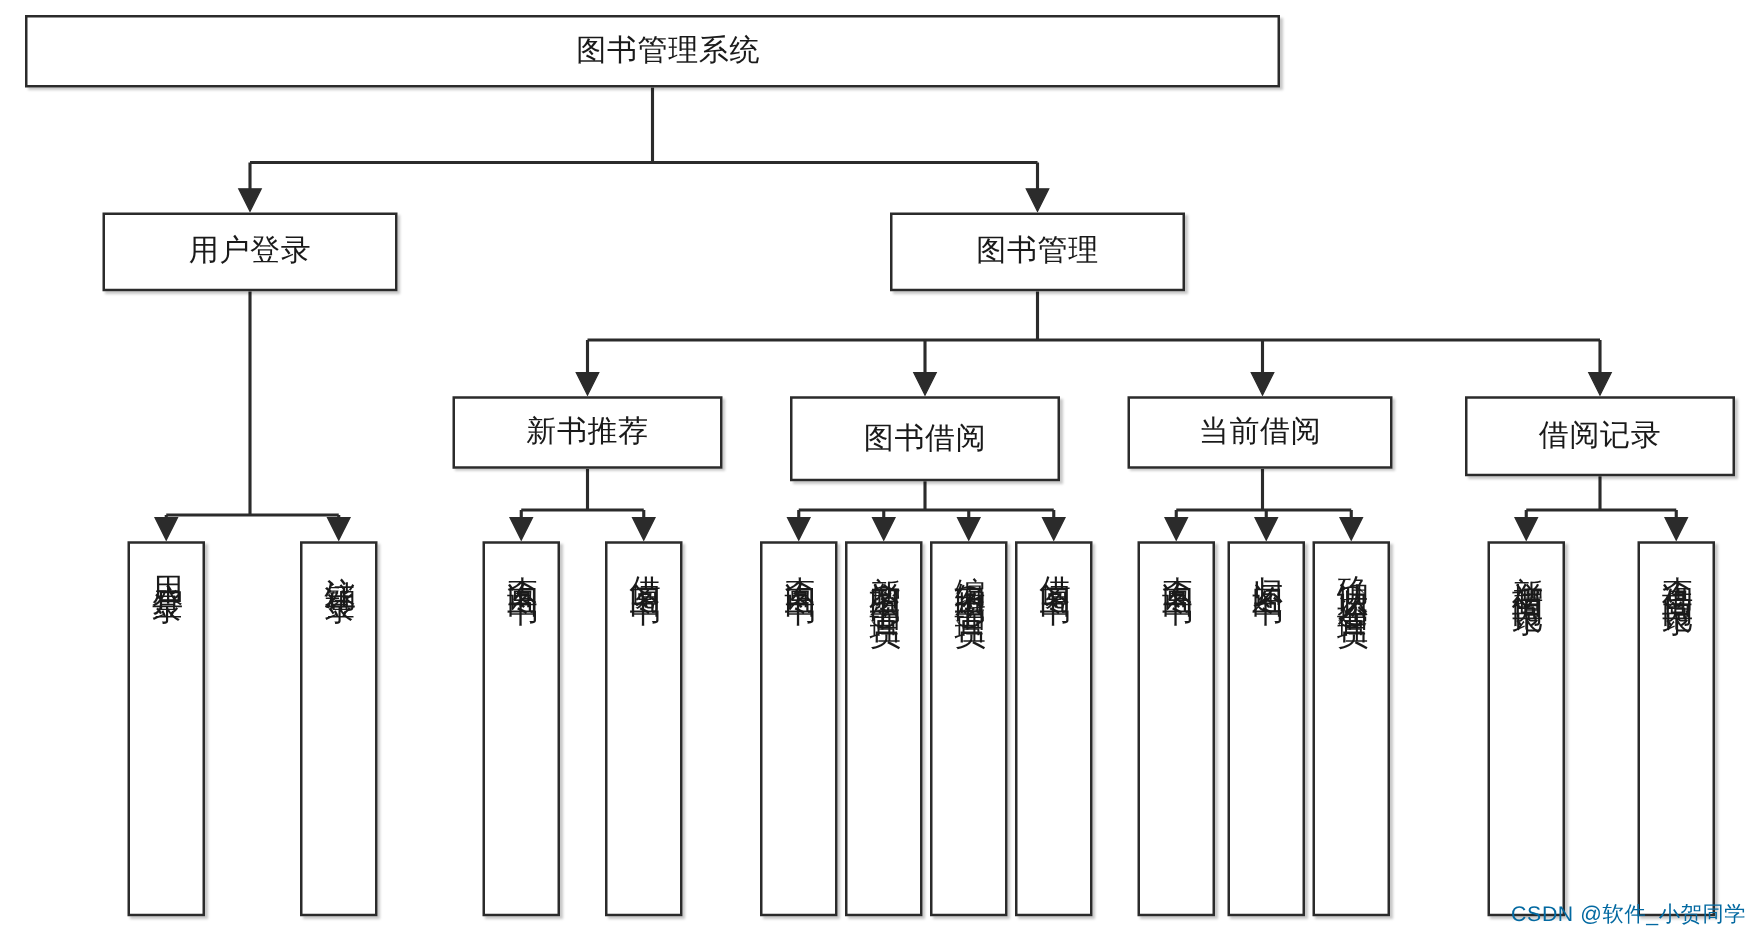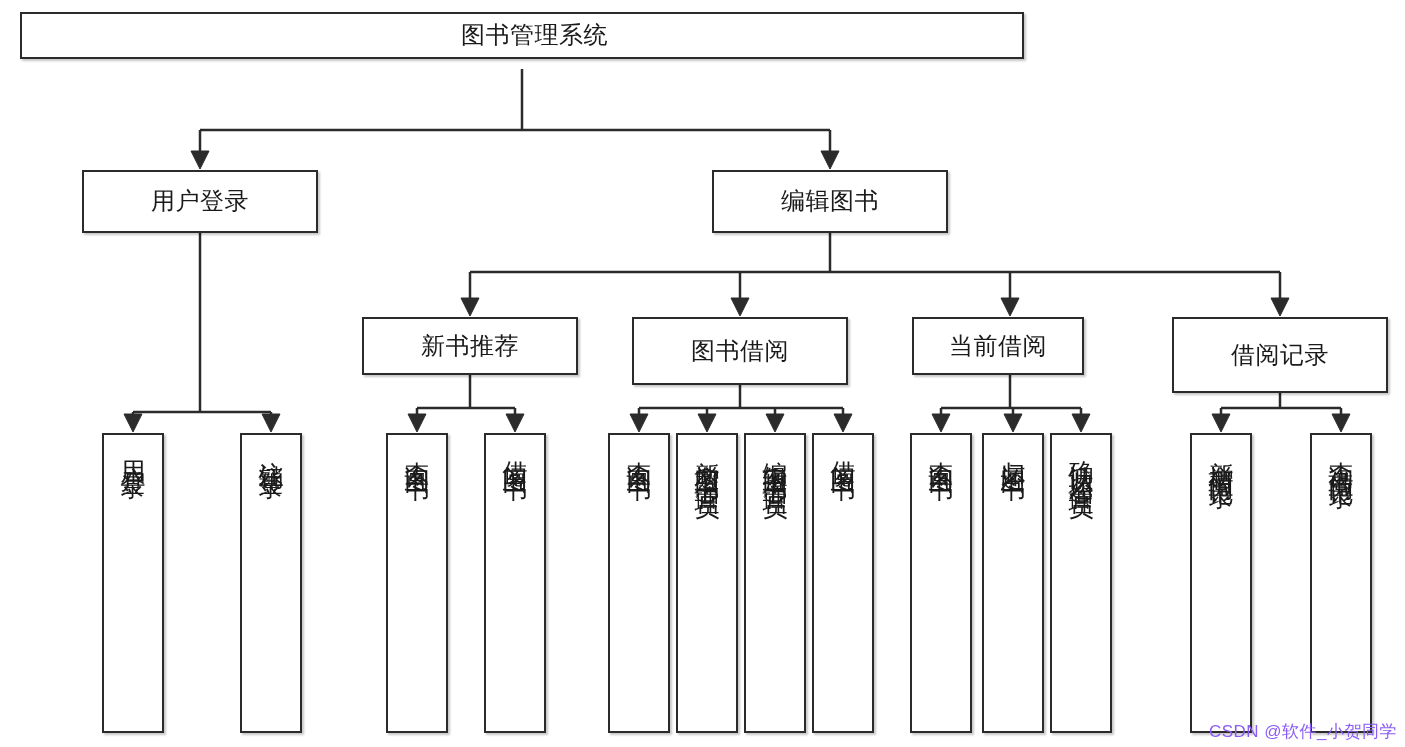--- a/index.html
+++ b/index.html
@@ -54,21 +54,21 @@
     top: 0;
     width: 1405px;
     height: 747px;
     pointer-events: none;
   }
   .watermark {
     position: absolute;
     right: 8px;
     bottom: 4px;
     font-size: 17px;
-    color: #8b5cf6;
+    color: #0369a1;
     white-space: nowrap;
     letter-spacing: 0.5px;
   }
 </style>
 </head>
 <body>
 
 <div id="diagram-root">
 
   <svg id="edges" viewBox="0 0 1405 747" xmlns="http://www.w3.org/2000/svg">
@@ -134,39 +134,39 @@
         <path d="M 1280 375 L 1280 408" stroke="#2b2b2b" stroke-width="2.5" fill="none"></path>
         <path d="M 1221 408 L 1341 408" stroke="#2b2b2b" stroke-width="2.5" fill="none"></path>
         <path d="M 1221 408 L 1221 416" stroke="#2b2b2b" stroke-width="2.5" fill="none"></path>
         <path d="M 1212 414 L 1230 414 L 1221 432 Z" fill="#2b2b2b" stroke="#2b2b2b" stroke-width="1"></path>
         <path d="M 1341 408 L 1341 416" stroke="#2b2b2b" stroke-width="2.5" fill="none"></path>
         <path d="M 1332 414 L 1350 414 L 1341 432 Z" fill="#2b2b2b" stroke="#2b2b2b" stroke-width="1"></path>
       </g>
     </svg>
 
   <div id="nodes-layer">
-      <div class="node horiz" style="left: 20px; top: 12px; width: 1004px; height: 47px; padding-left: 25px;">
+      <div class="node horiz" style="left: 20px; top: 12px; width: 1004px; height: 58px; padding-left: 25px;">
         <span class="node-label">图书管理系统</span>
       </div>
       <div class="node horiz" style="left: 82px; top: 170px; width: 236px; height: 63px;">
         <span class="node-label">用户登录</span>
       </div>
       <div class="node horiz" style="left: 712px; top: 170px; width: 236px; height: 63px;">
-        <span class="node-label">编辑图书</span>
+        <span class="node-label">图书管理</span>
       </div>
       <div class="node horiz" style="left: 362px; top: 317px; width: 216px; height: 58px; text-align: center;">
         <span class="node-label">新书推荐</span>
       </div>
       <div class="node horiz" style="left: 632px; top: 317px; width: 216px; height: 68px;">
         <span class="node-label">图书借阅</span>
       </div>
-      <div class="node horiz" style="left: 902px; top: 317px; width: 172px; height: 58px; margin-left: 10px;">
+      <div class="node horiz" style="left: 902px; top: 317px; width: 212px; height: 58px;">
         <span class="node-label">当前借阅</span>
       </div>
-      <div class="node horiz" style="left: 1172px; top: 317px; width: 216px; height: 76px;">
+      <div class="node horiz" style="left: 1172px; top: 317px; width: 216px; height: 64px;">
         <span class="node-label">借阅记录</span>
       </div>
       <div class="node vert" style="left: 102px; top: 433px; width: 62px; height: 300px;">
         <span class="node-label">用户登录</span>
       </div>
       <div class="node vert" style="left: 240px; top: 433px; width: 62px; height: 300px;">
         <span class="node-label">注销登录</span>
       </div>
       <div class="node vert" style="left: 386px; top: 433px; width: 62px; height: 300px;">
         <span class="node-label">查询图书</span>

